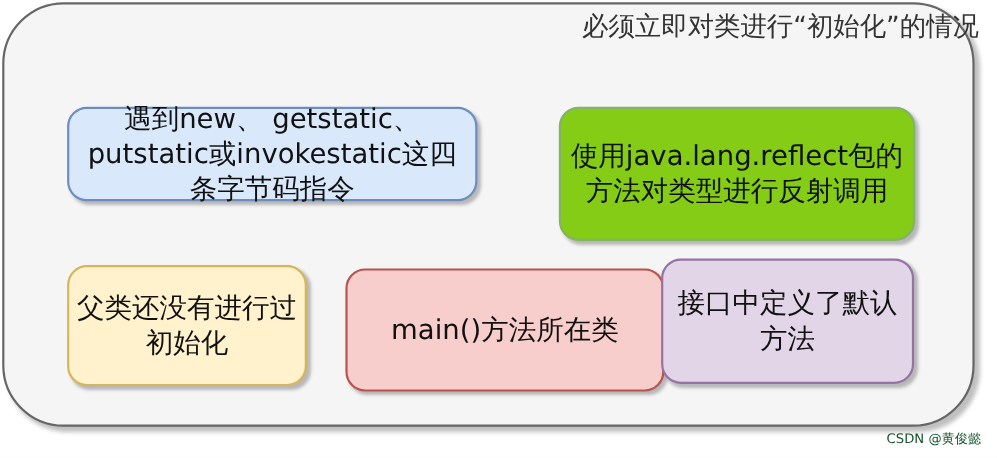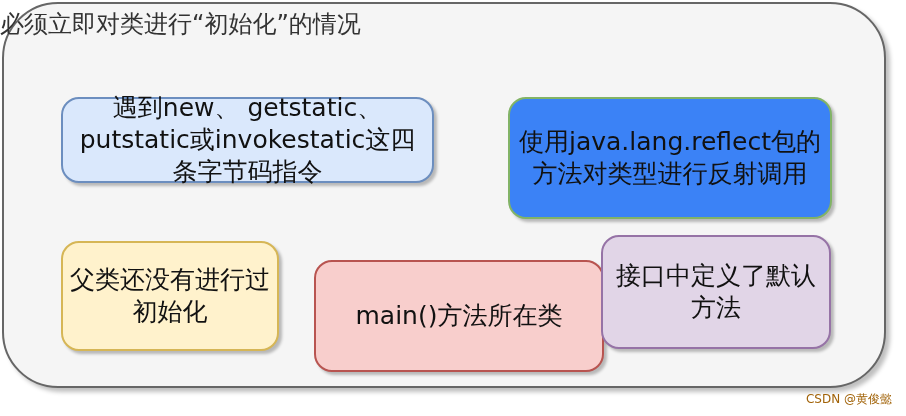--- a/index.html
+++ b/index.html
@@ -1,52 +1,52 @@
 <!DOCTYPE html>
 <html><head>
 <meta charset="utf-8">
 <style>
   html, body { margin:0; padding:0; background:#ffffff; }
   body { width:906px; height:416px; position:relative; overflow:hidden;
          font-family:"DejaVu Sans","Liberation Sans",sans-serif; }
   .outer { position:absolute; left:2px; top:2px; width:884px; height:386px;
            background:#f5f5f5; border:2px solid #666666; border-radius:56px;
            box-shadow:4px 4px 4px rgba(0,0,0,0.25); box-sizing:border-box; }
-  .title { position:absolute; left:0; top:8px; width:890px; text-align:left;
+  .title { position:absolute; left:0; top:8px; width:890px; text-align:right;
            font-size:24px; color:#333333; }
   .node { position:absolute; box-sizing:border-box; border:2px solid; border-radius:18px;
           display:flex; align-items:center; justify-content:center; text-align:center;
           font-size:25px; line-height:32px; color:#111111;
           box-shadow:3px 3px 3px rgba(0,0,0,0.25); padding:0 6px; }
   .blue   { background:#dae8fc; border-color:#6c8ebf; }
-  .green  { background:#3b82f6; border-color:#82b366; }
+  .green  { background:#84cc16; border-color:#82b366; }
   .yellow { background:#fff2cc; border-color:#d6b656; }
   .red    { background:#f8cecc; border-color:#b85450; }
   .purple { background:#e1d5e7; border-color:#9673a6; }
-  .wm { position:absolute; right:14px; bottom:8px; font-size:12px; color:#a16207; }
+  .wm { position:absolute; right:14px; bottom:8px; font-size:12px; color:#14532d; }
 </style>
 </head>
 <body>
 
 <div class="outer"></div>
 <div class="title">必须立即对类进行“初始化”的情况</div>
 
 <div class="node blue" style="left:61px;top:97px;width:373px;height:86px;">
   <span style="display:block;width:340px;">遇到new、 getstatic、putstatic或invokestatic这四条字节码指令</span>
 </div>
 
 <div class="node green" style="left:508px;top:97px;width:324px;height:122px;">
   <span style="display:block;width:310px;">使用java.lang.reflect包的方法对类型进行反射调用</span>
 </div>
 
 <div class="node yellow" style="left:61px;top:241px;width:218px;height:110px;">
   <span style="display:block;width:200px;">父类还没有进行过初始化</span>
 </div>
 
-<div class="node red" style="left:314px;top:260px;width:290px;height:112px;">
+<div class="node red" style="left:314px;top:244px;width:290px;height:112px;">
   <span>main()方法所在类</span>
 </div>
 
 <div class="node purple" style="left:601px;top:235px;width:230px;height:114px;">
   <span style="display:block;width:210px;text-align:center;">接口中定义了默认方法</span>
 </div>
 
 <div class="wm">CSDN @黄俊懿</div>
 
 </body></html>

